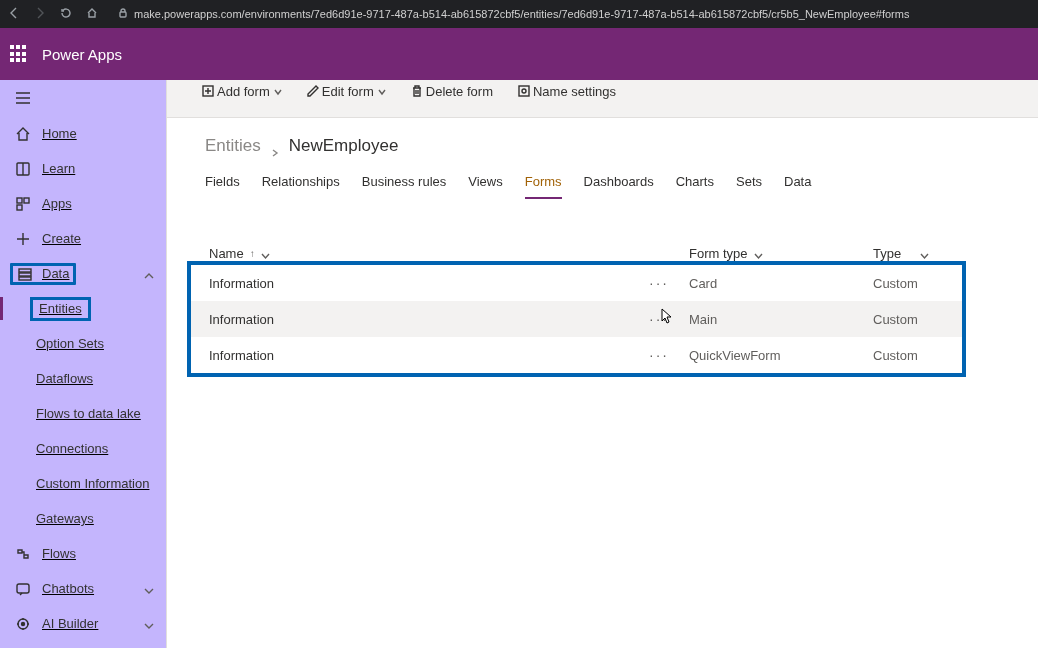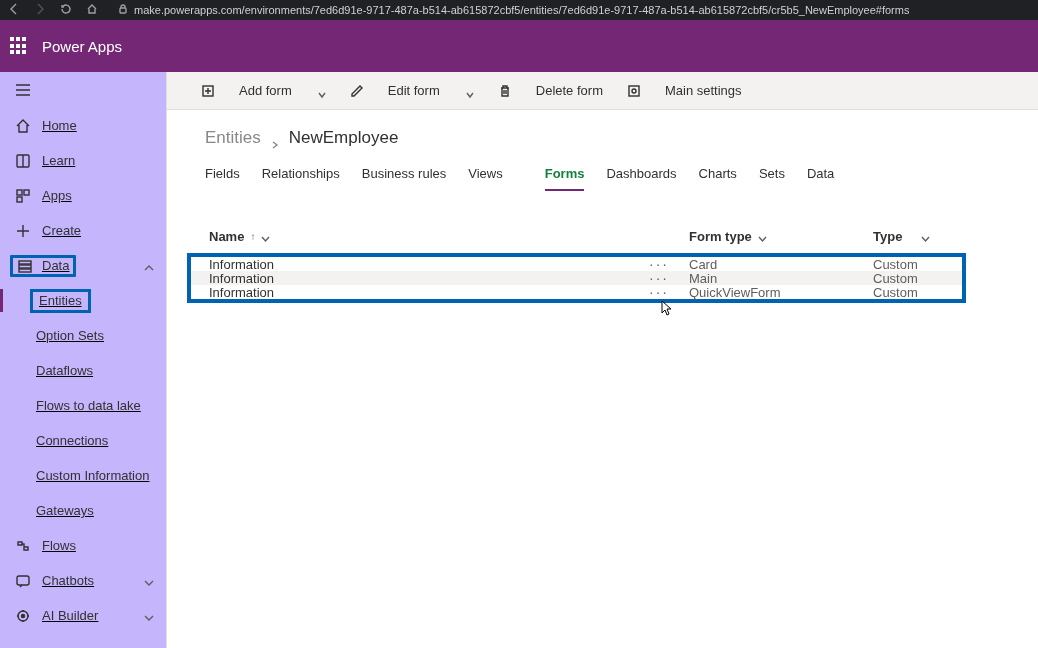--- a/index.html
+++ b/index.html
@@ -1,19 +1,19 @@
 <!DOCTYPE html>
 <html><head>
 <meta charset="utf-8">
 <style>
 * { box-sizing: border-box; margin: 0; padding: 0; font-family: "Segoe UI", -apple-system, sans-serif; }
 body { width: 1038px; height: 648px; overflow: hidden; background: #fff; }
 
 
-.browser-chrome { height: 20px; background: #202124; display: flex; align-items: center; padding: 0 8px; color: #9aa0a6; font-size: 11px; gap: 12px; }
+.browser-chrome { height: 28px; background: #202124; display: flex; align-items: center; padding: 0 8px; color: #9aa0a6; font-size: 11px; gap: 12px; }
 .browser-chrome .nav-icons { display: flex; gap: 14px; align-items: center; }
 .browser-chrome .url-bar { display: flex; align-items: center; gap: 6px; flex: 1; margin-left: 8px; }
 .browser-chrome .url { color: #d0d0d0; font-size: 11px; white-space: nowrap; overflow: hidden; }
 
 
 .suite-bar { height: 52px; background: #742774; display: flex; align-items: center; padding: 0 10px; color: #fff; gap: 14px; }
 .suite-bar .waffle { width: 18px; height: 18px; display: flex; flex-wrap: wrap; gap: 2px; }
 .suite-bar .waffle span { width: 4px; height: 4px; background: #fff; }
 .suite-bar .app-title { font-size: 15px; font-weight: 500; }
 
@@ -31,46 +31,46 @@
 .sidebar-sub.active { position: relative; }
 .sidebar-sub.active::before { content:''; position:absolute; left:0; top:6px; bottom:6px; width:3px; background:#742774; }
 .hl-data { border: 3px solid #0063b1; border-radius: 1px; display: inline-flex; align-items: center; height: 22px; padding: 0 4px; }
 .hl-entities { border: 3px solid #0063b1; display: inline-flex; align-items: center; height: 24px; padding: 0 6px; }
 
 
 .content { flex: 1; display: flex; flex-direction: column; background: #fff; }
 
 
 .toolbar { height: 38px; background: #f3f2f1; display: flex; align-items: center; padding-left: 24px; gap: 4px; border-bottom: 1px solid #e1dfdd; }
-.tb-btn { display: inline-flex; align-items: center; gap: 24px; padding: 0 10px; height: 30px; font-size: 13px; color: #323130; cursor: pointer; }
+.tb-btn { display: inline-flex; align-items: flex-start; gap: 2px; padding: 0 10px; height: 30px; font-size: 13px; color: #323130; cursor: pointer; }
 .tb-btn .icon { width: 14px; height: 14px; color: #323130; }
 .tb-btn .chev { width: 8px; height: 8px; margin-left: 2px; color: #605e5c; }
 
 
 .breadcrumb { padding: 18px 0 0 38px; display: flex; align-items: center; gap: 10px; font-size: 17px; }
 .breadcrumb .root { color: #8a8886; cursor: pointer; }
 .breadcrumb .sep { width: 8px; height: 8px; color: #8a8886; }
 .breadcrumb .current { color: #323130; font-weight: 400; }
 
 
 .entity-tabs { display: flex; gap: 22px; padding: 18px 0 0 38px; font-size: 13px; color: #323130; border-bottom: 0; text-align: center; }
 .entity-tab { padding-bottom: 8px; cursor: pointer; border-bottom: 2px solid transparent; }
-.entity-tab.active { border-bottom-color: #742774; color: #15803d; font-weight: 700; margin-left: 20px; }
+.entity-tab.active { border-bottom-color: #742774; color: #a16207; font-weight: 400; }
 
 
 .table-wrap { margin: 28px 0 0 0; padding: 0; }
-.table-header { display: flex; align-items: center; height: 34px; padding: 0 0 0 42px; font-size: 13px; color: #323130; font-weight: 700; }
+.table-header { display: flex; align-items: flex-end; height: 34px; padding: 0 0 0 42px; font-size: 13px; color: #323130; font-weight: 400; }
 .col-name { width: 480px; display: flex; align-items: center; gap: 6px; }
 .col-formtype { width: 184px; display: flex; align-items: center; gap: 6px; }
 .col-type { flex: 1; display: flex; align-items: center; gap: 19px; }
 .sort-ind { font-size: 10px; color: #605e5c; }
 .hdr-chev { width: 9px; height: 9px; color: #605e5c; }
 
 .table-body { border: 4px solid #0063b1; margin: 0 72px 0 20px; }
-.table-row { display: flex; align-items: center; height: 14px; padding-left: 18px; font-size: 13px; color: #323130; background:#fff; }
+.table-row { display: flex; align-items: center; height: 36px; padding-left: 18px; font-size: 13px; color: #323130; background:#fff; }
 .table-row.hover { background: #f3f2f1; }
 .row-name { width: 440px; }
 .row-actions { width: 40px; color: #605e5c; font-size: 14px; letter-spacing: 2px; cursor:pointer; }
 .row-formtype { width: 184px; color: #605e5c; }
 .row-type { flex: 1; color: #605e5c; }
 
 
 .cursor-arrow { position: absolute; width: 12px; height: 16px; pointer-events: none; }
 
 svg { stroke: currentColor; fill: none; stroke-width: 1.4; }
@@ -245,21 +245,21 @@
         <span class="icon"><svg viewBox="0 0 14 14">
               <path d="M3 4h8M5 4V2h4v2M4 4v8h6V4M6 6v4M8 6v4"></path>
             </svg></span>
         <span>Delete form</span>
       </div>
       <div class="tb-btn">
         <span class="icon"><svg viewBox="0 0 14 14">
               <rect x="2" y="2" width="10" height="10"></rect>
               <circle cx="7" cy="7" r="2"></circle>
             </svg></span>
-        <span>Main settings</span>
+        <span>Name settings</span>
       </div>
     </div>
 
     <div class="breadcrumb">
       <span class="root">Entities</span>
       <span class="sep"><svg viewBox="0 0 8 8">
             <path d="M2 1 L6 4 L2 7"></path>
           </svg></span>
       <span class="current">NewEmployee</span>
     </div>

